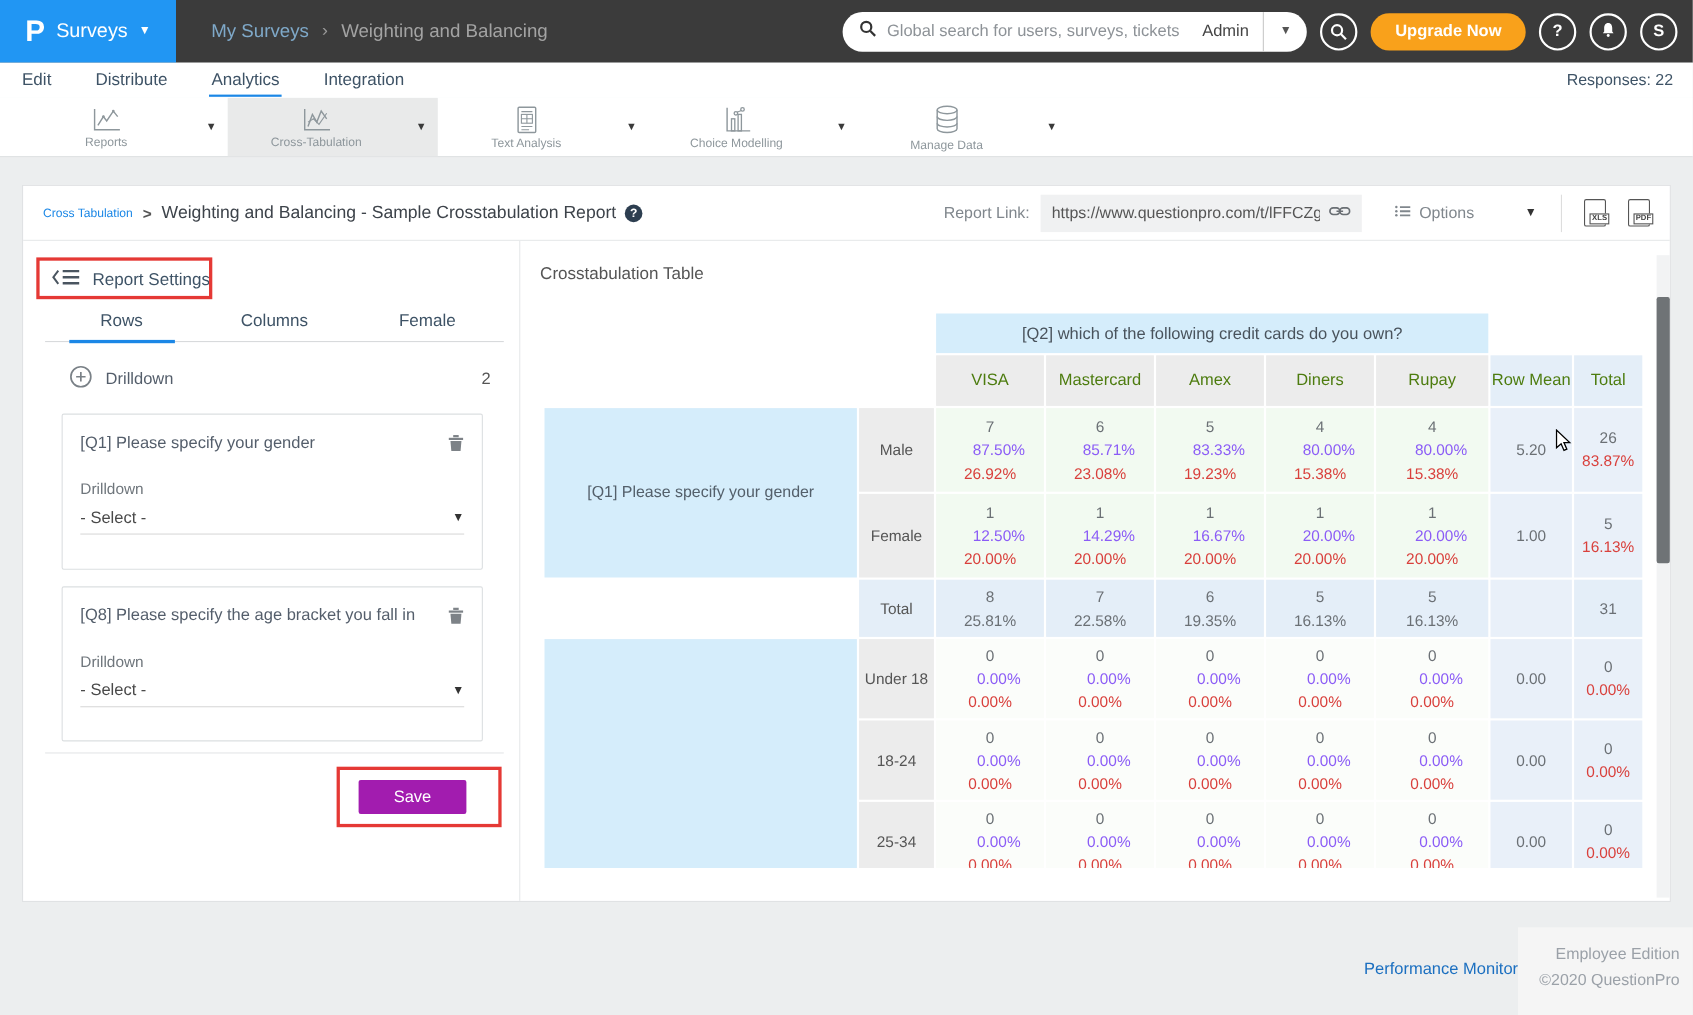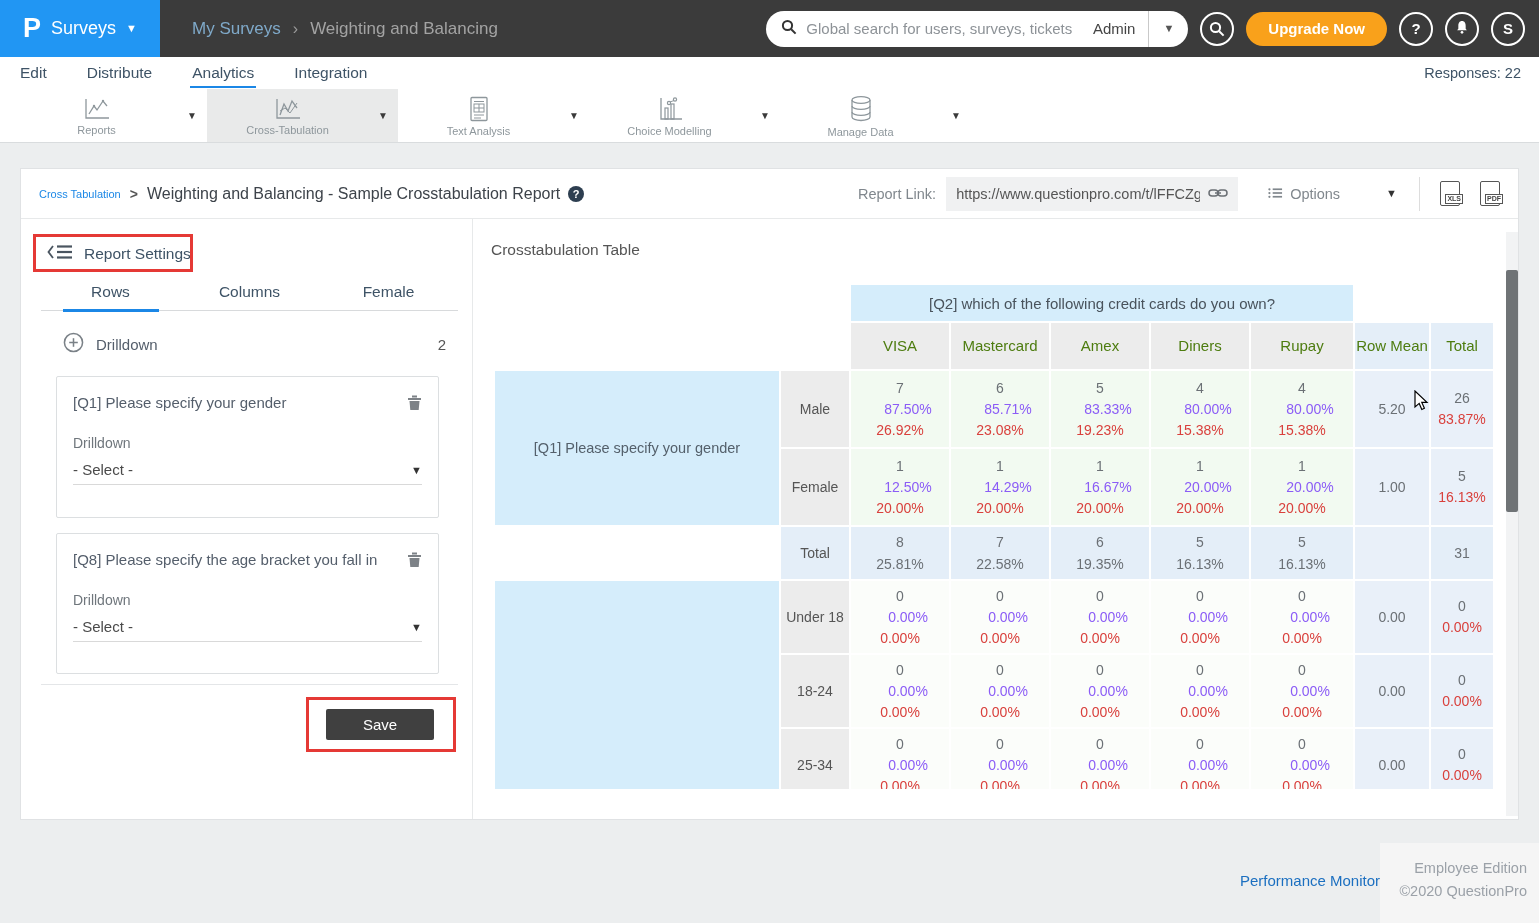--- a/index.html
+++ b/index.html
@@ -70,21 +70,21 @@
   .card { position:absolute; left:35px; width:383px; border:1px solid #dcdfe1; border-radius:2px; padding:17px 16px; background:#fff; }
   .card0 { top:157px; height:142px; }
   .card1 { top:314px; height:141px; }
   .card-head { display:flex; justify-content:space-between; align-items:flex-start; }
   .q-text { font-size:15px; color:#545e6b; }
   .trash { cursor:pointer; }
   .drill { margin-top:20px; font-size:14px; color:#6f767c; }
   .select-row { margin-top:4px; height:30px; border-bottom:1px solid #d9d9d9; display:flex; align-items:center; justify-content:space-between; color:#4a4a4a; font-size:15px; cursor:pointer; }
   .sel-caret { color:#333; font-size:11px; }
   .save-divider { position:absolute; left:20px; right:14px; top:465px; border-top:1px solid #e4e6e8; }
-  .save-btn { position:absolute; left:305px; top:490px; width:108px; height:31px; background:#404040; color:#fff; font-size:15px; border:none; border-radius:2px; cursor:pointer; font-family:"Liberation Sans",sans-serif; }
+  .save-btn { position:absolute; left:305px; top:490px; width:98px; height:31px; background:#a21caf; color:#fff; font-size:15px; border:none; border-radius:2px; cursor:pointer; font-family:"Liberation Sans",sans-serif; }
 
   
   .table-col { position:absolute; left:452px; top:50px; right:0; bottom:0; overflow:hidden; }
   .ct-title { position:absolute; left:18px; top:22px; color:#555; font-size:15.5px; }
   .table-wrap { position:absolute; left:20px; top:64px; width:1008px; height:506px; overflow:hidden; }
   table.ct { border-collapse:separate; border-spacing:2px; table-layout:fixed; font-size:14px; }
   .c0{width:284px}.c1{width:68px}.cd{width:98px}.cd5{width:102px}.crm{width:74px}.ctot{width:62px}
   table.ct td { text-align:center; vertical-align:middle; padding:0; }
   .r-band td{height:36px} .r-head td{height:46px} .r-g0 td{height:76px} .r-total td{height:52px} .r-g1 td{height:72px}
   .blank { background:transparent; }

